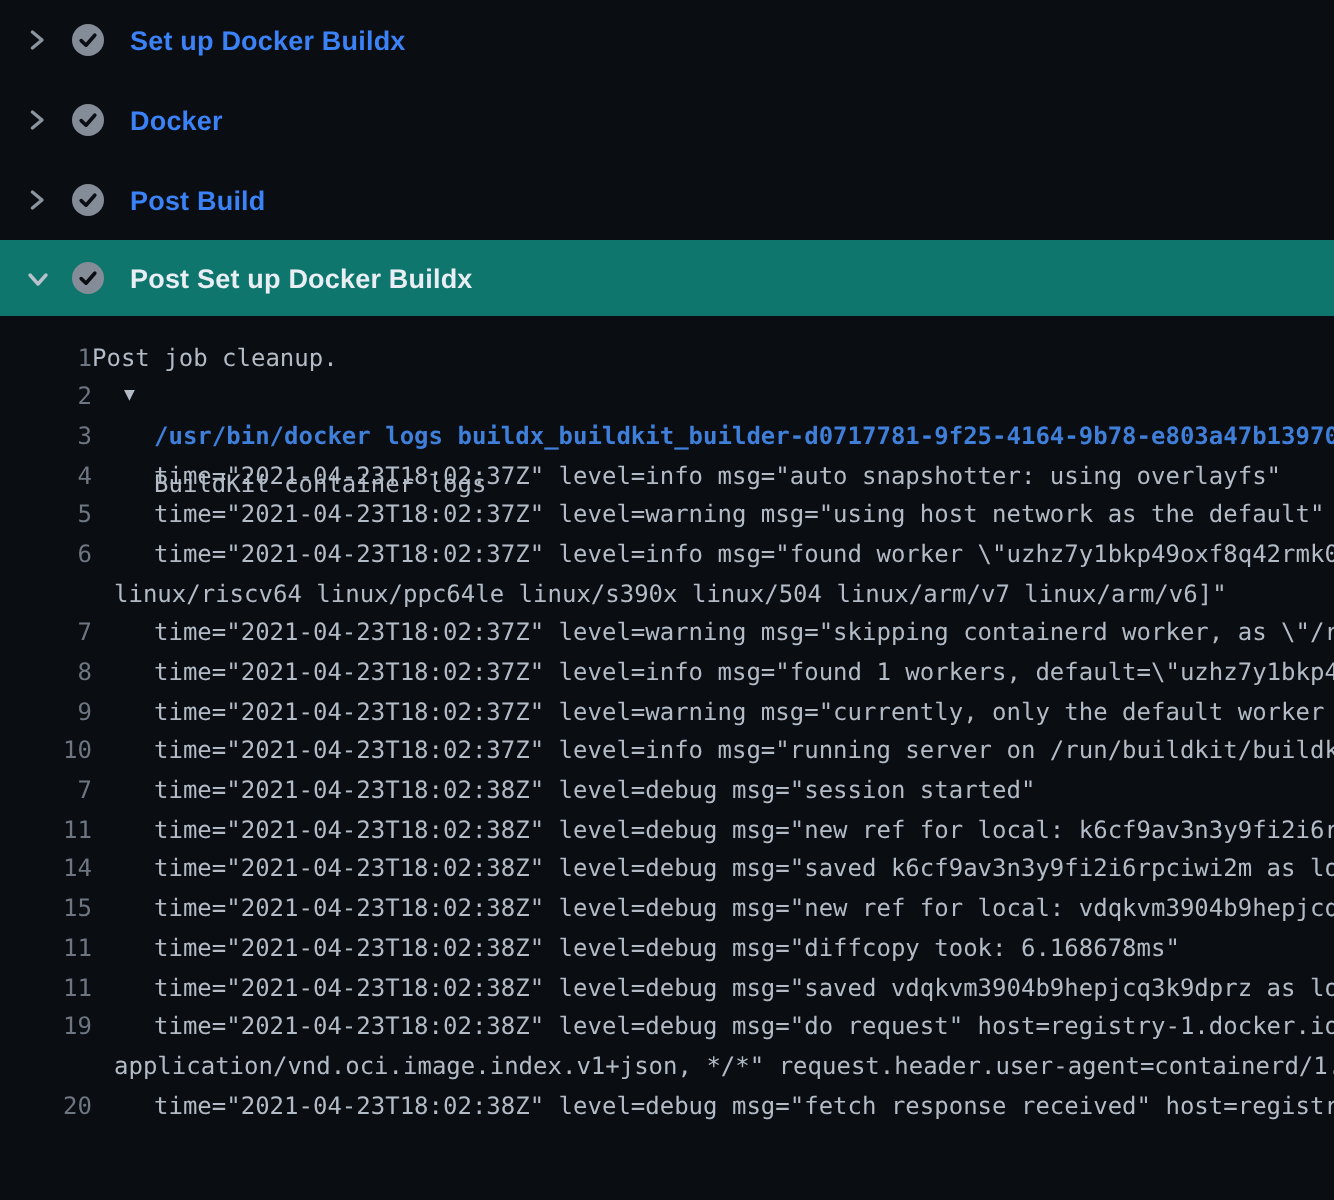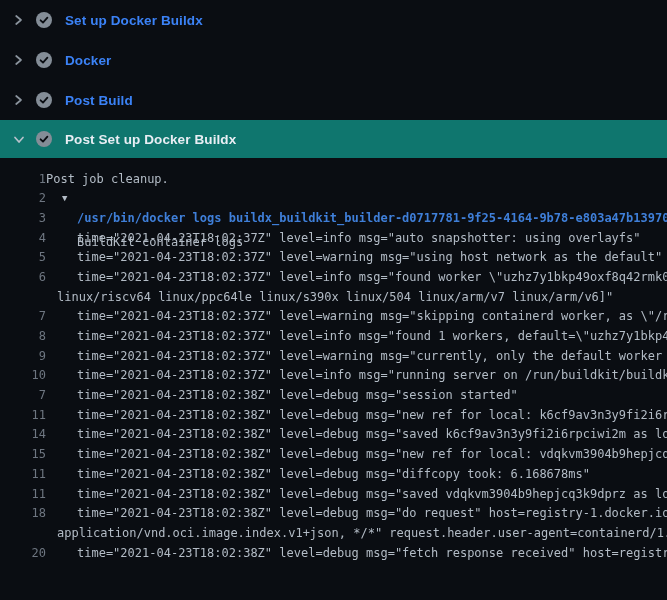--- a/index.html
+++ b/index.html
@@ -215,21 +215,21 @@
     <span class="num">11</span>
     
     <span class="txt">time="2021-04-23T18:02:38Z" level=debug msg="diffcopy took: 6.168678ms"</span>
   </div>
       <div class="lrow ind1">
     <span class="num">11</span>
     
     <span class="txt">time="2021-04-23T18:02:38Z" level=debug msg="saved vdqkvm3904b9hepjcq3k9dprz as loca</span>
   </div>
       <div class="lrow ind1">
-    <span class="num">18</span>
+    <span class="num">19</span>
     
     <span class="txt">time="2021-04-23T18:02:38Z" level=debug msg="do request" host=registry-1.docker.io re</span>
   </div>
       <div class="lrow wrap">
     <span class="num"></span>
     
     <span class="txt">application/vnd.oci.image.index.v1+json, */*" request.header.user-agent=containerd/1.4</span>
   </div>
       <div class="lrow ind1">
     <span class="num">20</span>

